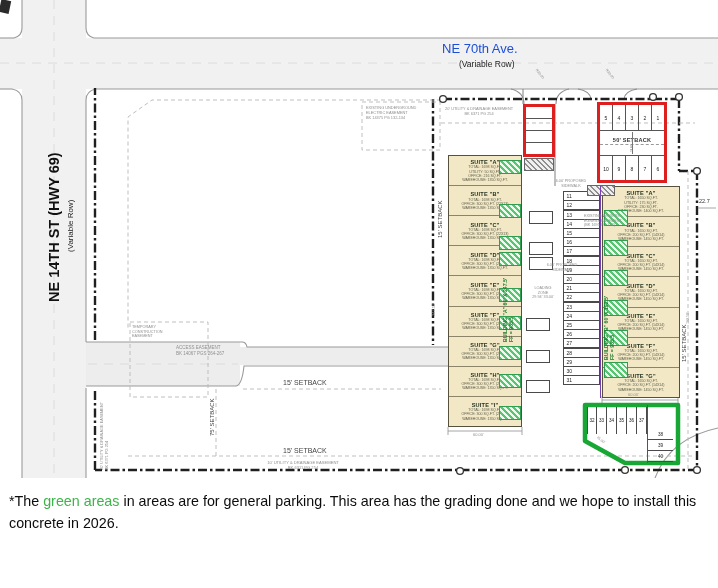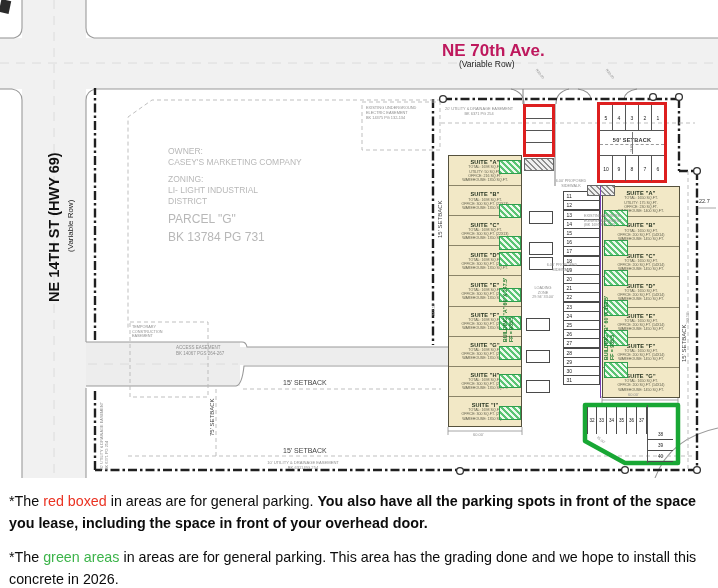--- a/index.html
+++ b/index.html
@@ -144,34 +144,25 @@
           <circle cx="679" cy="97" r="3.4"></circle>
       <circle cx="697" cy="171" r="3.4"></circle>
           <circle cx="697" cy="470" r="3.4"></circle>
           <circle cx="625" cy="470" r="3.4"></circle>
       <circle cx="460" cy="471" r="3.4"></circle>
     </g>
 
     <polygon id="green-box-path" points="585,405 678,405 678,463 625,463 585,441" fill="none" stroke="#18a734" stroke-width="4.5" stroke-linejoin="round"></polygon>
   </svg>
 
-  <div class="lbl" style="left:442px;top:41px;font-size:17px;font-weight:bold;color:#be185d;">NE 70th Ave.</div>
+  <div class="lbl" style="left:442px;top:41px;font-size:13px;font-weight:normal;color:#1d4ed8;">NE 70th Ave.</div>
   <div class="lbl" style="left:459px;top:59px;font-size:8.5px;color:#222;">(Variable Row)</div>
   <div class="lbl rot90" style="left:46px;top:302px;font-size:14.5px;font-weight:bold;color:#111;">NE 14TH ST (HWY 69)</div>
   <div class="lbl rot90" style="left:66px;top:252px;font-size:8px;color:#222;">(Variable Row)</div>
 
-  <div class="lbl" style="left:168px;top:146px;color:#b8b8b8;z-index:3;">
-    <div style="font-size:8.5px;line-height:11px;">OWNER:</div>
-    <div style="font-size:8.5px;line-height:11px;">CASEY'S MARKETING COMPANY</div>
-    <div style="font-size:8.5px;line-height:11px;margin-top:6px;">ZONING:</div>
-    <div style="font-size:8.5px;line-height:11px;">LI- LIGHT INDUSTRIAL</div>
-    <div style="font-size:8.5px;line-height:11px;">DISTRICT</div>
-    <div style="font-size:12px;line-height:15px;margin-top:5px;">PARCEL "G"</div>
-    <div style="font-size:12px;line-height:15px;margin-top:3px;">BK 13784 PG 731</div>
-  </div>
 
   <div class="lbl gray" style="left:366px;top:106px;font-size:3.9px;line-height:4.8px;z-index:3;">
     <div>EXISTING UNDERGROUND</div>
         <div>ELECTRIC EASEMENT</div>
         <div>BK 14375 PG 132-134</div>
   </div>
   <div class="lbl gray" style="left:445px;top:107px;font-size:3.9px;line-height:4.8px;z-index:3;">
     <div>20' UTILITY &amp; DRAINAGE EASEMENT</div>
         <div class="center">BK 6371 PG 254</div>
   </div>
@@ -433,17 +424,16 @@
       <div class="ghatch" style="left: 604px; top: 362px; width: 24px; height: 16px;"></div>
       <div class="dock" style="left: 529px; top: 211px; width: 24px; height: 13px;"></div>
       <div class="dock" style="left: 529px; top: 242px; width: 24px; height: 13px;"></div>
       <div class="dock" style="left: 529px; top: 257px; width: 24px; height: 13px;"></div>
       <div class="dock" style="left: 526px; top: 318px; width: 24px; height: 13px;"></div>
       <div class="dock" style="left: 526px; top: 350px; width: 24px; height: 13px;"></div>
       <div class="dock" style="left: 526px; top: 380px; width: 24px; height: 13px;"></div>
     </div>
 
 <div id="notes">
-  <p><span>*The </span><span class="note-red" style="color: rgb(234, 51, 35);">red boxed</span><span> in areas are for general parking. </span><b>You also have all the parking spots in front of the space you lease, including the space in front of your overhead door.</b></p>
   <p><span>*The </span><span class="note-green" style="color: rgb(60, 180, 74);">green areas</span><span> in areas are for general parking. This area has the grading done and we hope to install this concrete in 2026.</span></p>
 </div>
 
 </div>
 
 </body></html>

